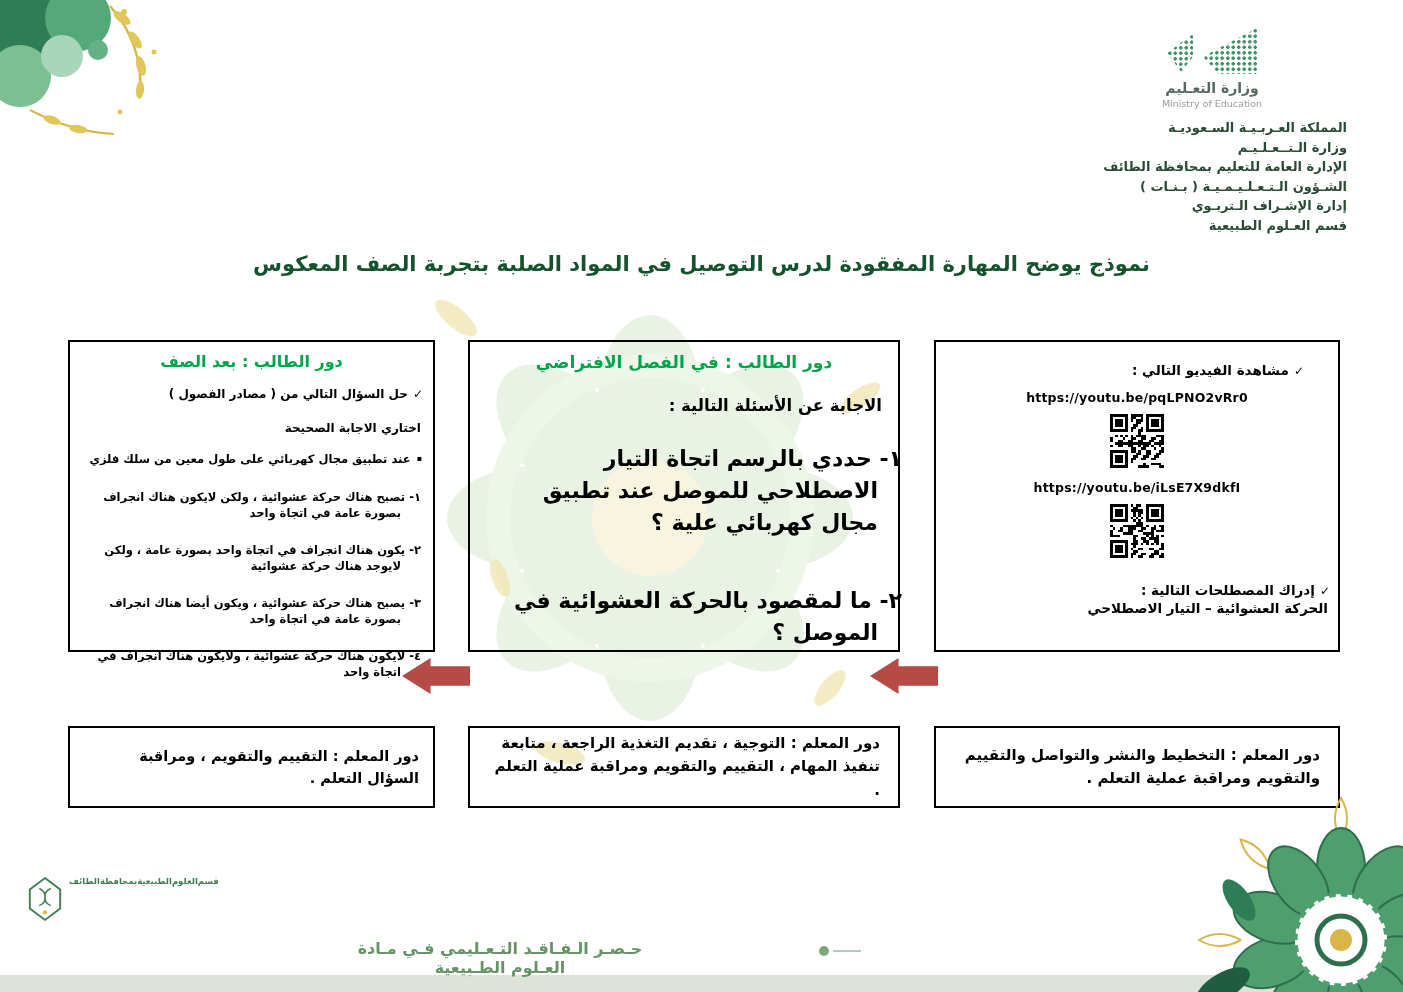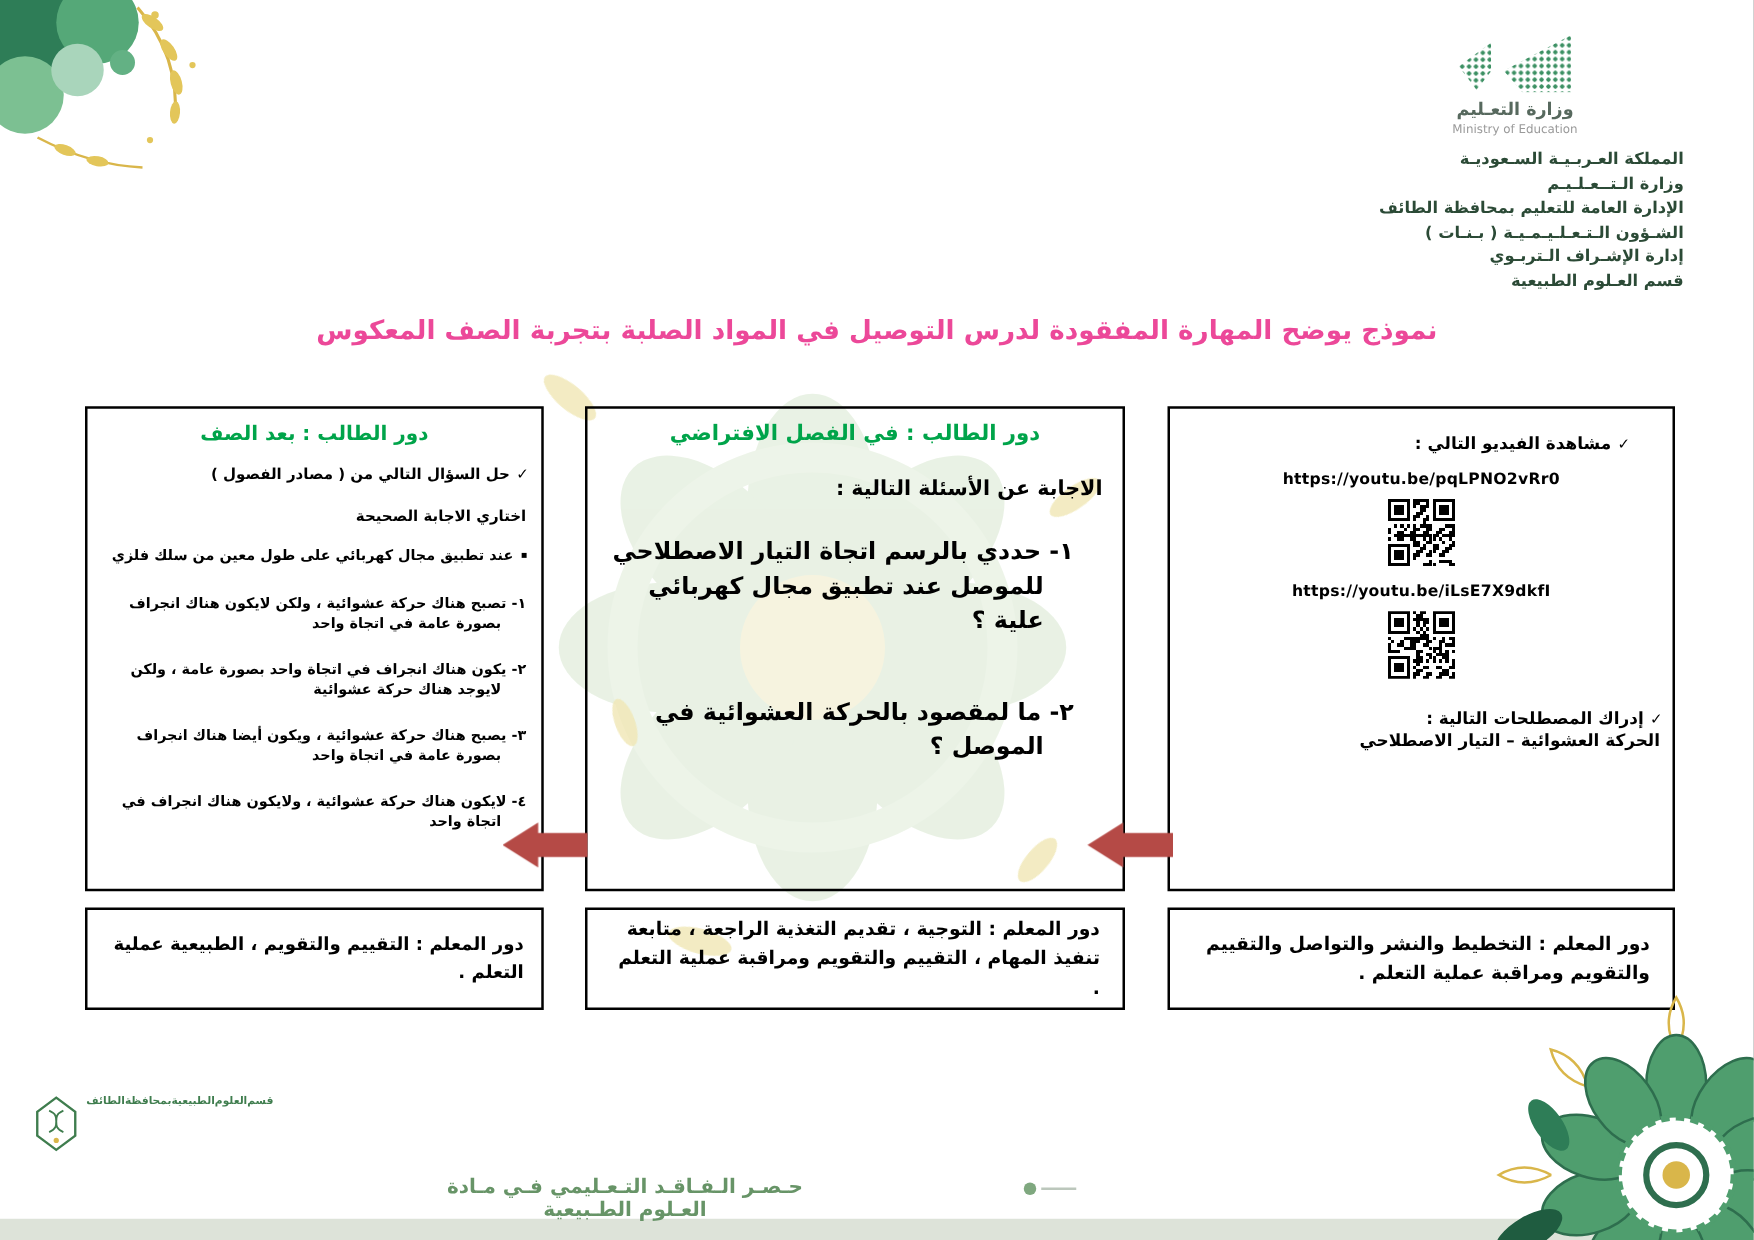--- a/index.html
+++ b/index.html
@@ -19,40 +19,40 @@
   .mlogo{ position:relative; width:94px; height:50px; margin:0 auto; }
   .dots{ position:absolute; background-image:radial-gradient(circle,#3c9063 1.5px, transparent 1.9px); background-size:5.5px 5.5px; }
   .dleft{ left:2px; top:8px; width:26px; height:38px; clip-path:polygon(100% 0, 0 50%, 55% 100%, 100% 60%); }
   .dright{ left:38px; top:2px; width:54px; height:46px; clip-path:polygon(0 62%, 100% 0, 100% 100%, 28% 100%); }
   .wordmark{ text-align:center; font-size:14px; font-weight:bold; color:#57695e; margin-top:4px; }
   .wordmark-en{ text-align:center; font-size:9.5px; color:#9a9a9a; margin-top:2px; }
   .hlines{ margin-top:9px; text-align:right; font-size:13px; font-weight:bold; color:#2b4a36; line-height:19.5px; }
 
   
   .title{ position:absolute; top:252px; left:0; width:100%; text-align:center;
-          font-size:21px; font-weight:bold; color:#ec4899; direction:rtl; z-index:1; }
+          font-size:21px; font-weight:bold; color:#14532d; direction:rtl; z-index:1; }
 
   
   .box{ position:absolute; border:2px solid #000; background:transparent; z-index:1; direction:rtl; }
-  .row-top{ top:325px; height:388px; }
+  .row-top{ top:340px; height:312px; }
   .row-bottom{ top:726px; height:82px; display:flex; align-items:center; }
   .b-right{ left:934px; width:406px; }
   .b-mid{ left:468px; width:432px; }
   .b-left{ left:68px; width:367px; }
   .box h2{ margin-top:10px; text-align:center; font-size:17px; font-weight:bold; color:#00a44a; }
   .b-left h2{ font-size:16px; }
   .check{ text-align:right; font-size:13.5px; font-weight:bold; padding:0 34px 0 8px; margin-top:20px; }
   .ck{ display:inline-block; margin-left:5px; font-size:12px; }
   .url{ direction:ltr; text-align:center; font-size:12.5px; font-weight:bold; margin-top:12px; letter-spacing:.2px; }
   .qr{ width:54px; height:54px; margin:9px auto 0; background:#fff; }
   .terms-head{ padding:0 8px; margin-top:24px; }
   .terms-line{ text-align:right; font-size:13.5px; font-weight:bold; padding:0 10px; margin-top:2px; }
 
   .intro{ text-align:right; font-size:16.5px; font-weight:bold; padding:0 16px; margin-top:24px; }
-  .q{ text-align:right; font-size:19px; font-weight:bold; padding:0 63px 0 18px; text-indent:-24px; line-height:1.45; }
+  .q{ text-align:right; font-size:22px; font-weight:bold; padding:0 20px 0 18px; text-indent:-24px; line-height:1.45; }
   .q1{ margin-top:28px; }
   .q2{ margin-top:46px; }
   .b-left .check{ padding:0 10px; margin-top:16px; font-size:12px; }
   .sub{ text-align:right; font-size:12px; font-weight:bold; padding:0 12px; margin-top:20px; }
   .stem{ text-align:right; font-size:11.5px; font-weight:bold; padding:0 26px 0 10px; text-indent:-15px; margin-top:16px; line-height:1.45; }
   .blt{ font-size:8px; vertical-align:2px; margin-left:6px; }
   .opt{ text-align:right; font-size:11.5px; font-weight:bold; padding:0 32px 0 10px; text-indent:-20px; margin-top:21px; line-height:1.4; }
 
   .teacher{ width:100%; text-align:right; font-size:15px; font-weight:bold; line-height:1.55; padding:0 18px; }
   .b-left .teacher{ padding:0 14px; font-size:14.5px; }
@@ -625,21 +625,21 @@
   <div class="arrow a1"></div>
   <div class="arrow a2"></div>
 
   <section class="box row-bottom b-right">
     <p class="teacher">دور المعلم : التخطيط والنشر والتواصل والتقييم والتقويم ومراقبة عملية التعلم .</p>
   </section>
   <section class="box row-bottom b-mid">
     <p class="teacher">دور المعلم : التوجية ، تقديم التغذية الراجعة ، متابعة تنفيذ المهام ، التقييم والتقويم ومراقبة عملية التعلم .</p>
   </section>
   <section class="box row-bottom b-left">
-    <p class="teacher">دور المعلم : التقييم والتقويم ، الطبيعية عملية التعلم .</p>
+    <p class="teacher">دور المعلم : التقييم والتقويم ، ومراقبة السؤال التعلم .</p>
   </section>
 
   <div class="dept" dir="ltr">
     <svg viewBox="0 0 40 48" width="38" height="46">
       <path d="M20 2 L36 14 V34 L20 46 L4 34 V14 Z" fill="none" stroke="#3f7d4e" stroke-width="2"></path>
       <path d="M14 13 C26 18 14 26 26 31 M26 13 C14 18 26 26 14 31" stroke="#3f7d4e" stroke-width="1.6" fill="none"></path>
       <circle cx="20" cy="38" r="2.2" fill="#d9b64a"></circle>
     </svg>
     <div class="dept-text">
       <span>قسم</span>

